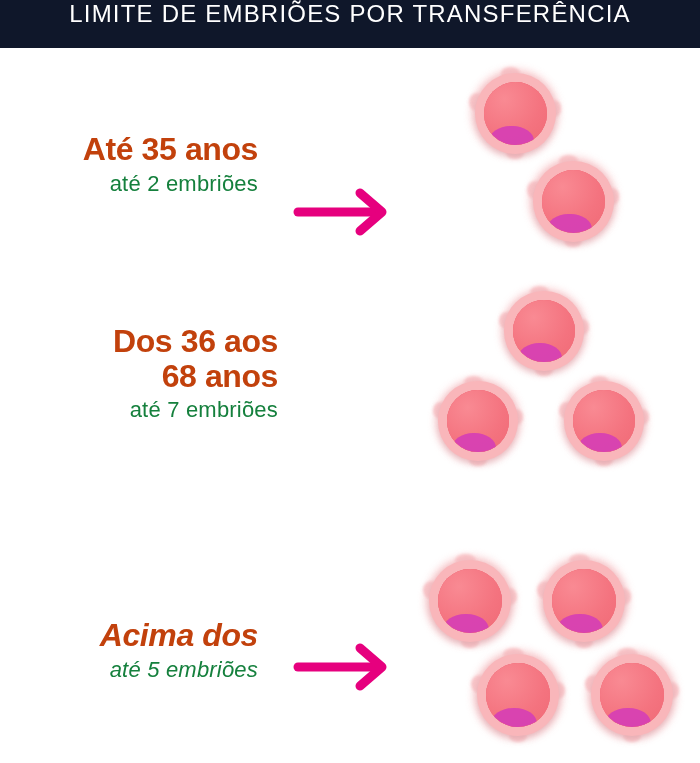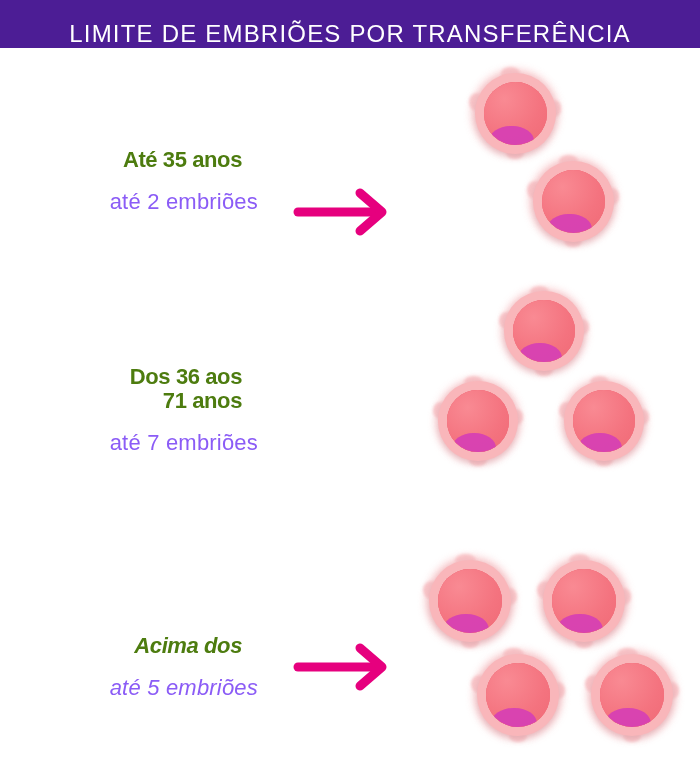--- a/index.html
+++ b/index.html
@@ -16,23 +16,23 @@
     background: #ffffff;
   }
 
   
   .header-bar {
     position: absolute;
     left: 0;
     top: 0;
     width: 700px;
     height: 48px;
-    background: #4c1d95;
+    background: #0f172a;
     display: flex;
-    align-items: flex-end;
+    align-items: flex-start;
     justify-content: center;
   }
   .header-title {
     color: #ffffff;
     font-size: 24px;
     font-weight: 400;
     letter-spacing: 1.2px;
     text-transform: uppercase;
     font-family: "Liberation Sans", sans-serif;
     white-space: nowrap;
@@ -48,34 +48,34 @@
   #row-1 { top: 285px; height: 215px; }
   #row-2 { top: 545px; height: 218px; font-style: italic; }
 
   .text-block {
     position: absolute;
     left: 0;
     width: 258px;
     text-align: right;
   }
   #row-0 .text-block { top: 72px; }
-  #row-1 .text-block { top: 64px; }
+  #row-1 .text-block { top: 39px; padding-left: 20px; }
   #row-2 .text-block { top: 73px; }
 
   .age-label {
-    color: #4d7c0f;
-    font-size: 22px;
+    color: #c2410c;
+    font-size: 32px;
     font-weight: bold;
     line-height: 1.08;
     letter-spacing: -0.4px;
-    margin: 16px;
+    margin: 0;
     font-family: "Liberation Sans", sans-serif;
   }
   .embryo-count {
-    color: #8b5cf6;
+    color: #15803d;
     font-size: 22px;
     font-weight: 400;
     line-height: 1.25;
     margin: 3px 0 0 0;
     letter-spacing: 0.2px;
     font-family: "Liberation Sans", sans-serif;
   }
 
   
   .arrow-wrap {
@@ -209,21 +209,21 @@
           <div class="blob"></div>
         </div>
       </div>
     </div>
 </div>
 
 <div class="row" id="row-1">
   <div class="text-block">
     <div class="age-label">
       <div>Dos 36 aos</div>
-      <div>71 anos</div>
+      <div>68 anos</div>
     </div>
     <div class="embryo-count">até 7 embriões</div>
   </div>
   <div class="arrow-wrap">
     <svg width="102" height="50" viewBox="0 0 102 50" aria-hidden="true">
       <line x1="6" y1="25" x2="84" y2="25" stroke="#E6007E" stroke-width="9" stroke-linecap="round"></line>
       <polyline points="68,6 90,25 68,44" fill="none" stroke="#E6007E" stroke-width="9" stroke-linecap="round" stroke-linejoin="round"></polyline>
     </svg>
   </div>
   <div class="cluster">

